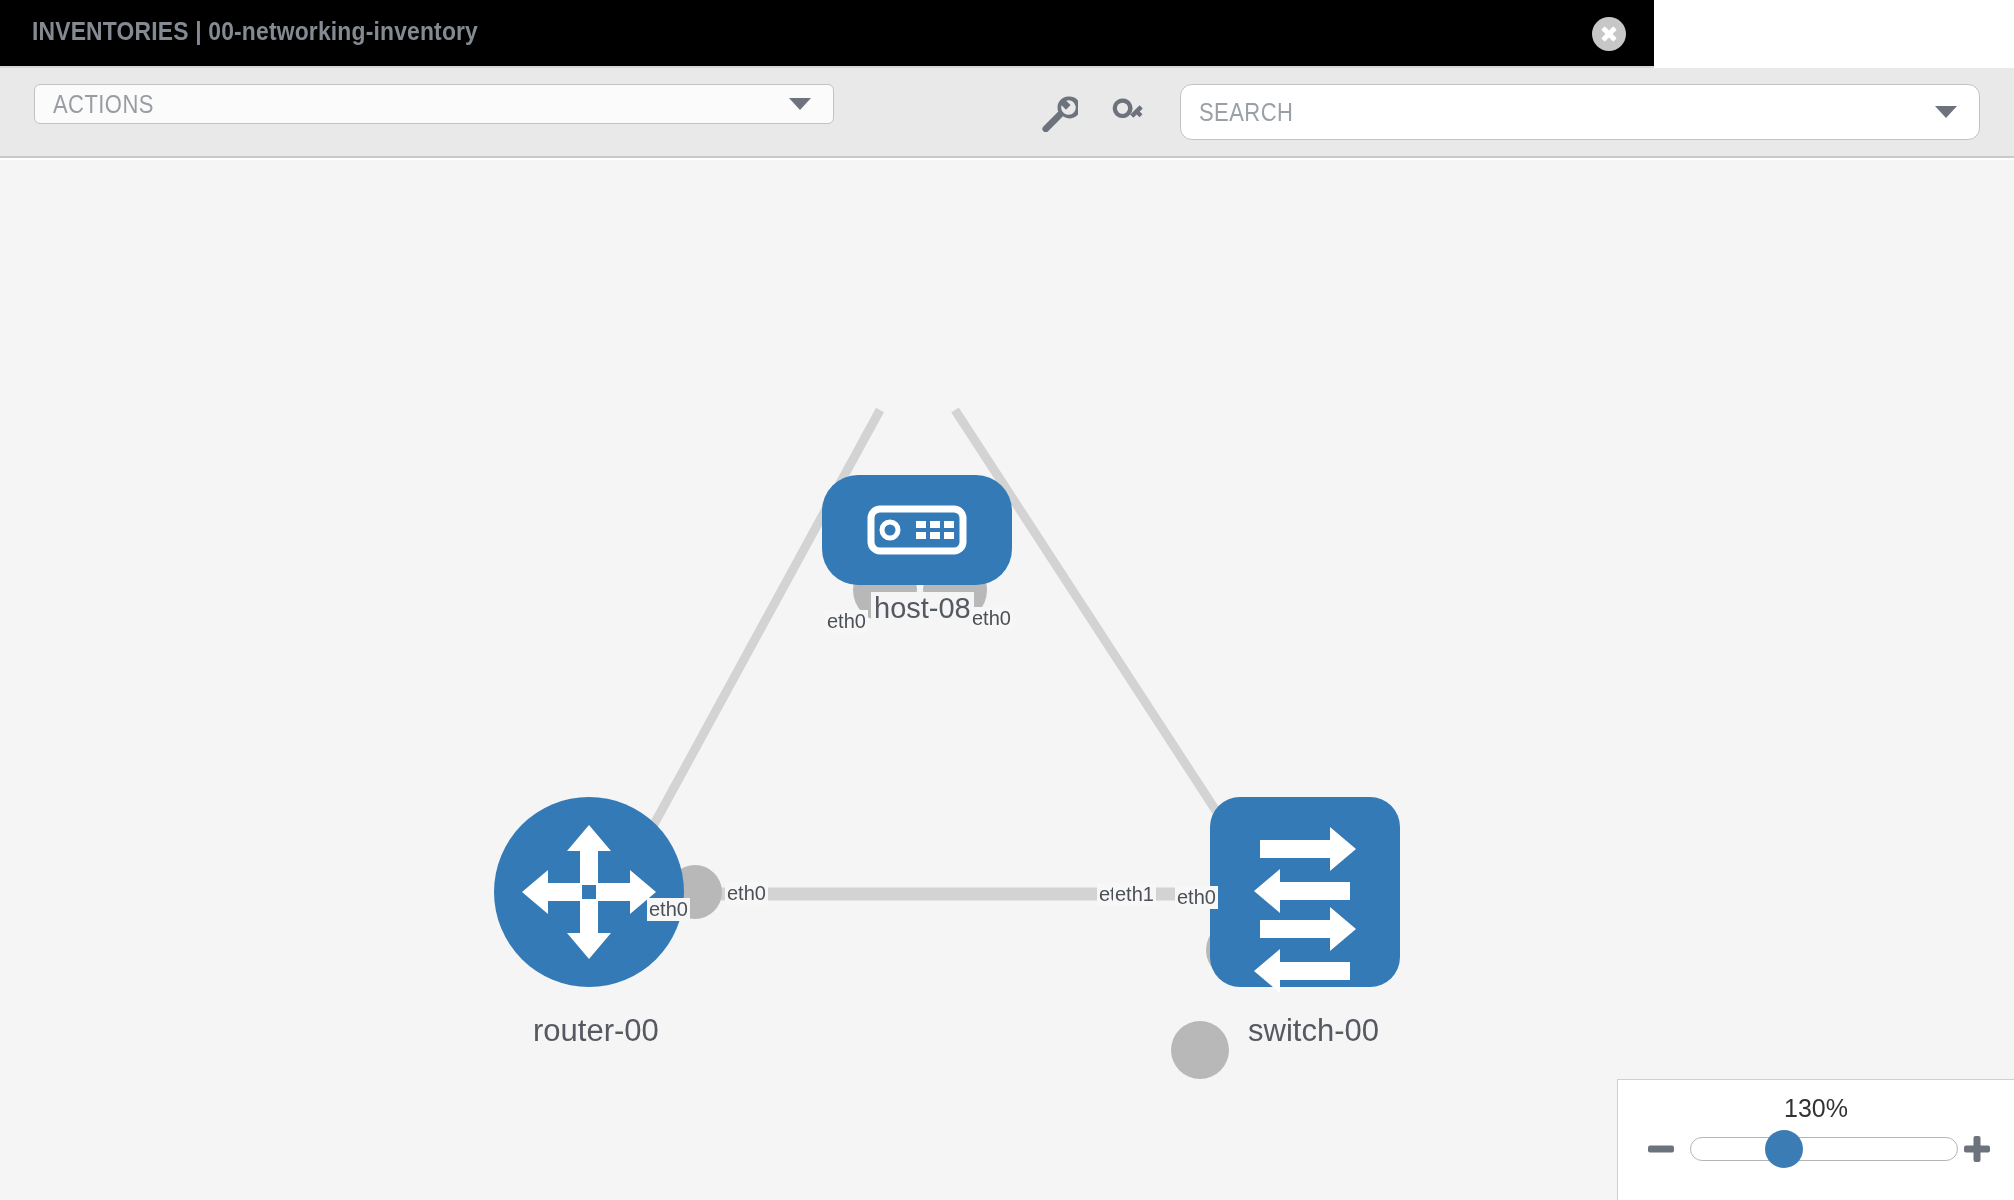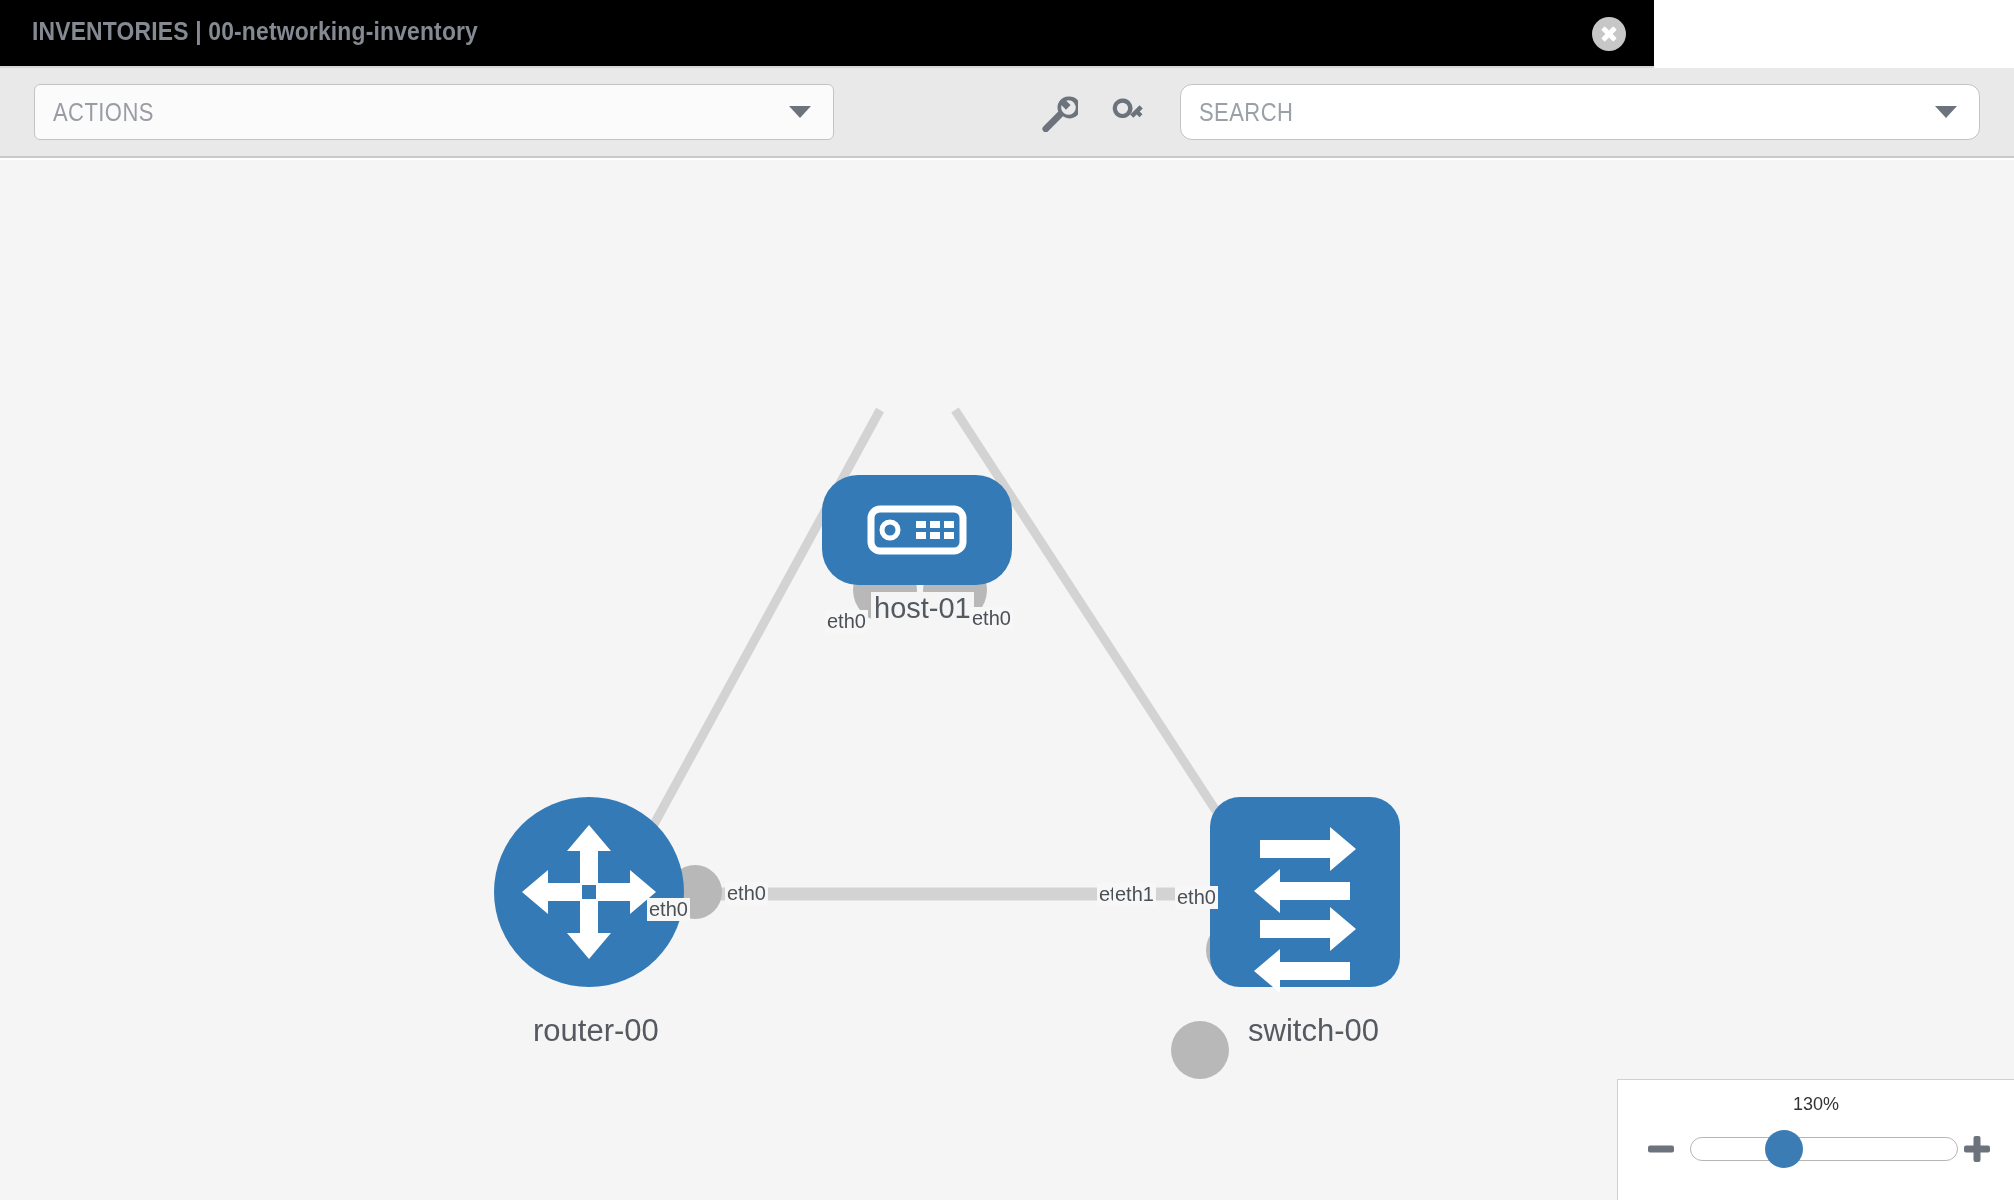--- a/index.html
+++ b/index.html
@@ -73,21 +73,21 @@
     height: 90px;
     background: #e9e9e9;
     border-bottom: 2px solid #c9c9c9;
   }
 
   .actions-select {
     position: absolute;
     left: 34px;
     top: 16px;
     width: 800px;
-    height: 56px;
+    height: 40px;
     background: #fbfbfb;
     border: 1px solid #c3c3c3;
     border-radius: 6px;
   }
   .actions-label {
     position: absolute;
     left: 18px;
     top: 50%;
     transform: translateY(-50%) scaleX(0.88);
     transform-origin: left center;
@@ -184,21 +184,21 @@
     height: 121px;
     background: #ffffff;
     border-top: 1px solid #d0d0d0;
     border-left: 1px solid #d0d0d0;
   }
   .zoom-value {
     position: absolute;
     left: 0; right: 0;
     top: 14px;
     text-align: center;
-    font-size: 18px;
+    font-size: 25px;
     color: #333333;
   }
   .zoom-minus, .zoom-plus {
     position: absolute;
     top: 52px;
     width: 34px;
     height: 34px;
     cursor: pointer;
   }
   .zoom-minus { left: 26px; }
@@ -336,21 +336,21 @@
 
           <path d="M1350 722 h-70 v-13 l-26 22 l26 22 v-13 h70 z"></path>
 
           <path d="M1260 760 h70 v-13 l26 22 l-26 22 v-13 h-70 z"></path>
 
           <path d="M1350 802 h-70 v-13 l-26 22 l26 22 v-13 h70 z"></path>
         </g>
       </g>
     </svg>
 
-    <div class="node-label" style="left:871px; top:432px; font-size:29px;">host-01</div>
+    <div class="node-label" style="left:871px; top:432px; font-size:29px;">host-08</div>
     <div class="node-label" style="left:530px; top:853px;">router-00</div>
     <div class="node-label" style="left:1245px; top:853px;">switch-00</div>
 
     <div class="edge-label" style="left:825px; top:450px;">eth0</div>
     <div class="edge-label" style="left:970px; top:447px;">eth0</div>
 
     <div class="edge-label" style="left:647px; top:738px;">eth0</div>
     <div class="edge-label" style="left:1175px; top:726px;">eth0</div>
 
     <div class="edge-label" style="left:725px; top:722px;">eth0</div>

